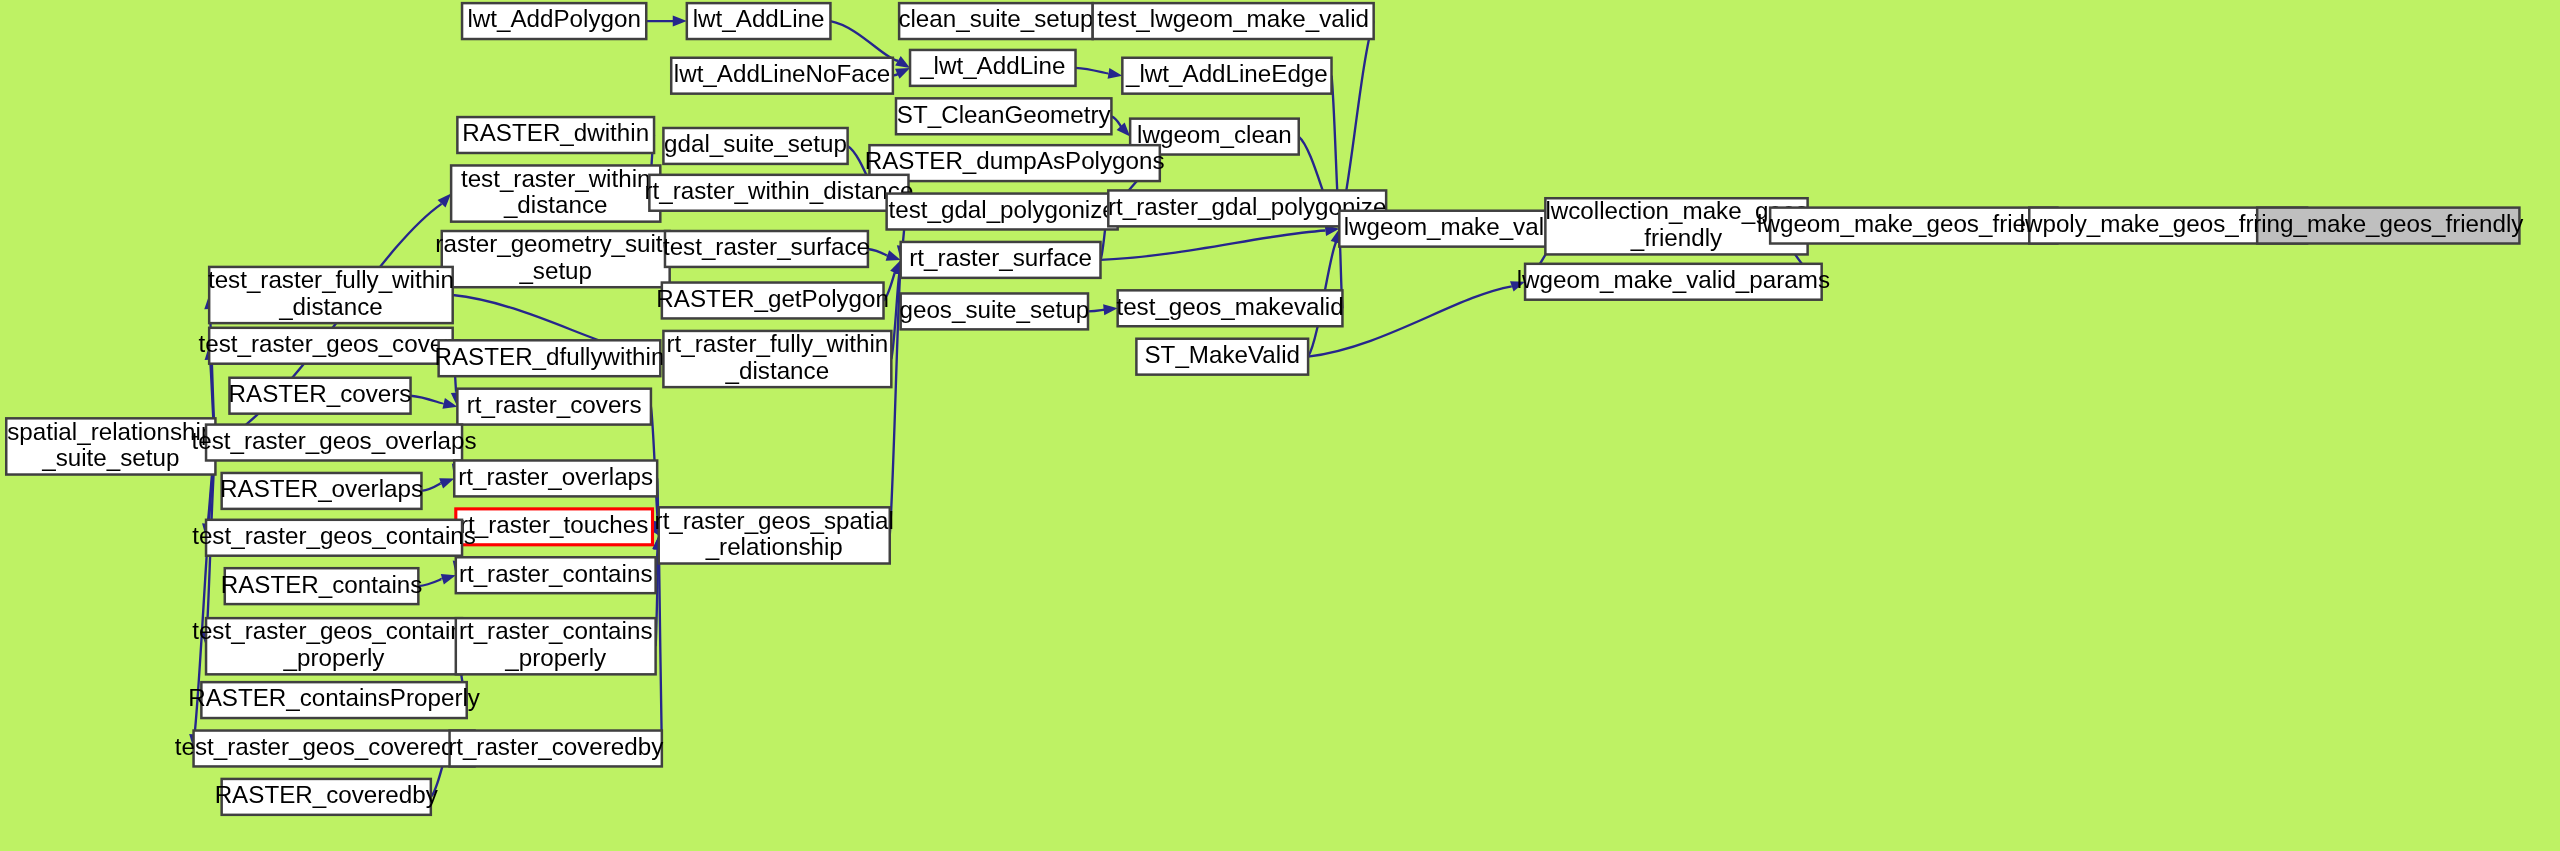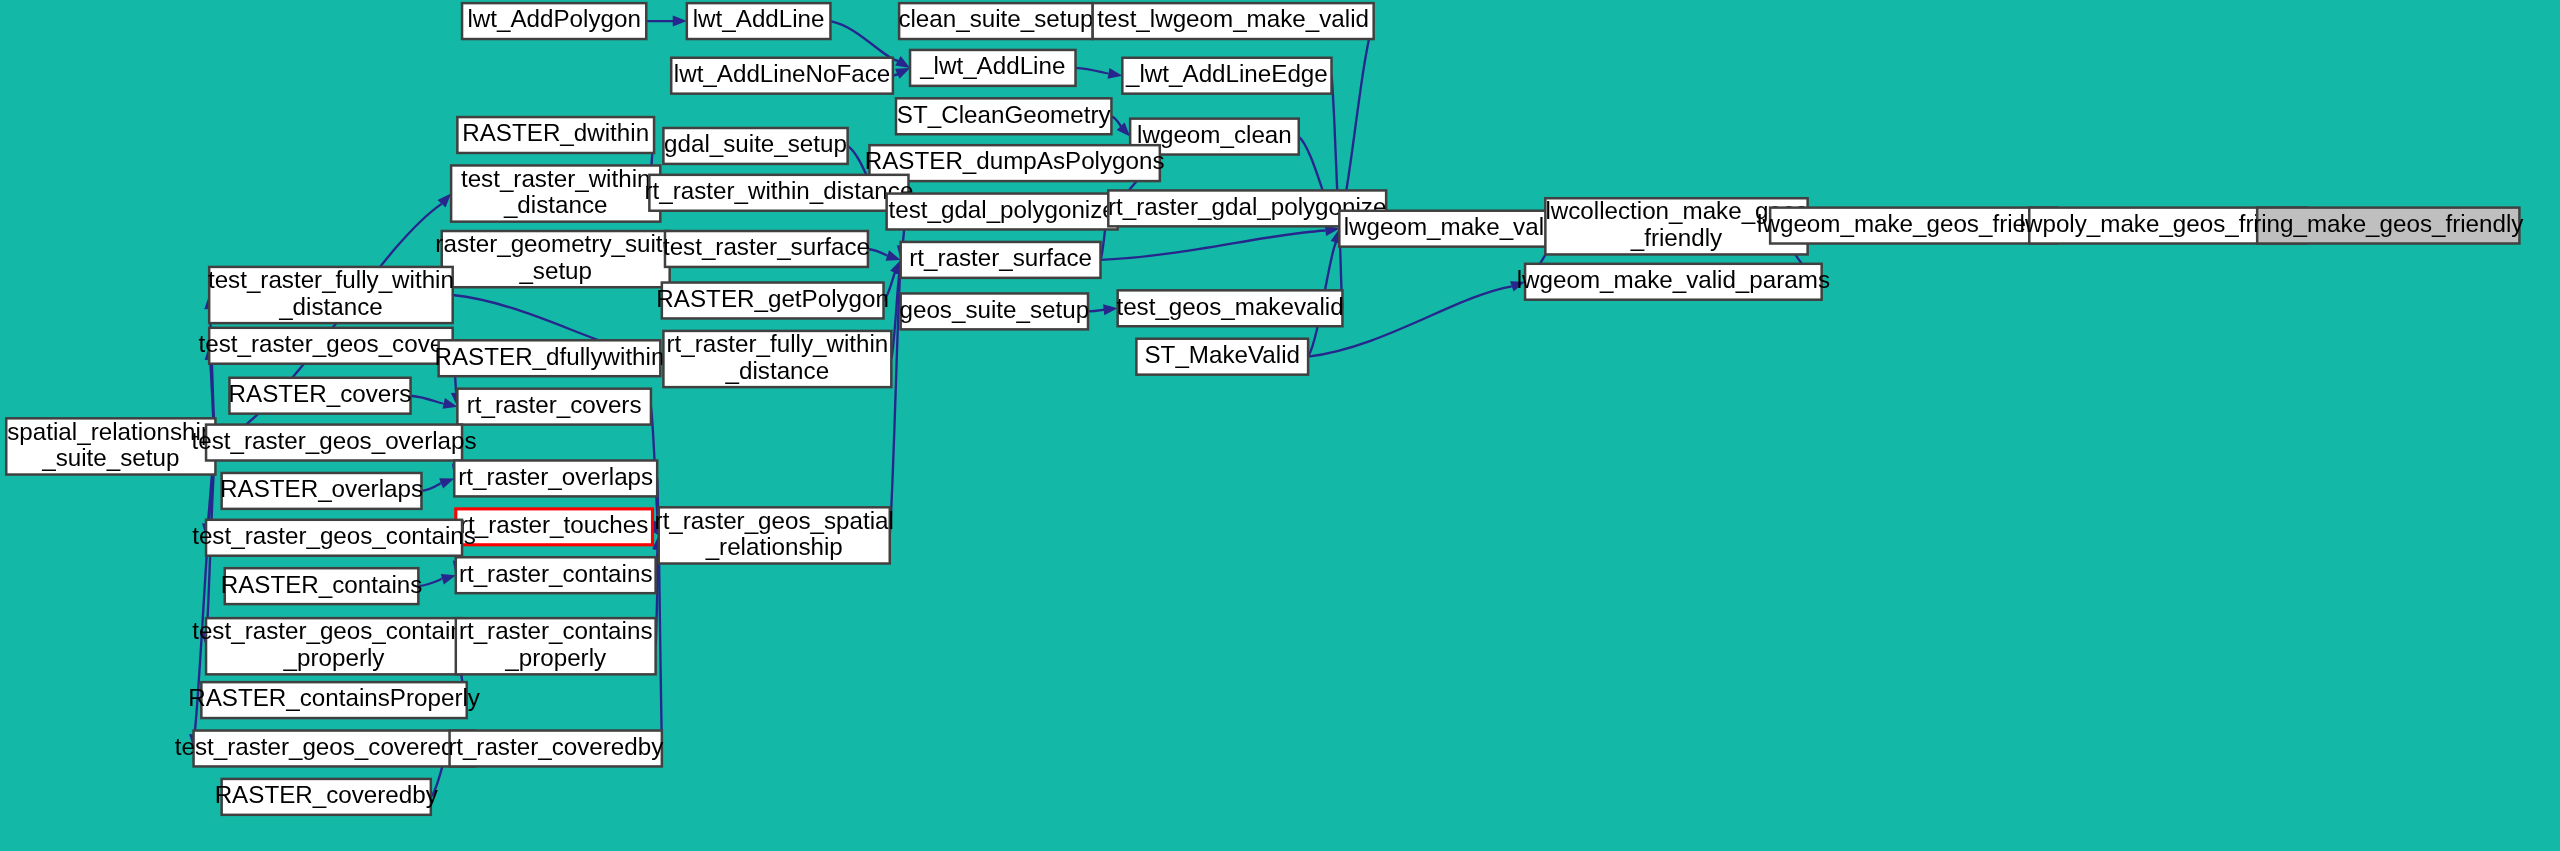--- a/index.html
+++ b/index.html
@@ -7,21 +7,21 @@
     padding: 0;
     background: #ffffff;
   }
   body {
     font-family: "Liberation Sans", sans-serif;
   }
   #canvas-wrap {
     position: relative;
     width: 2560px;
     height: 851px;
-    background: #14b8a6;
+    background: #bef264;
     overflow: hidden;
   }
   svg#graph {
     position: absolute;
     top: 0;
     left: 0;
     width: 2560px;
     height: 851px;
     display: block;
   }

